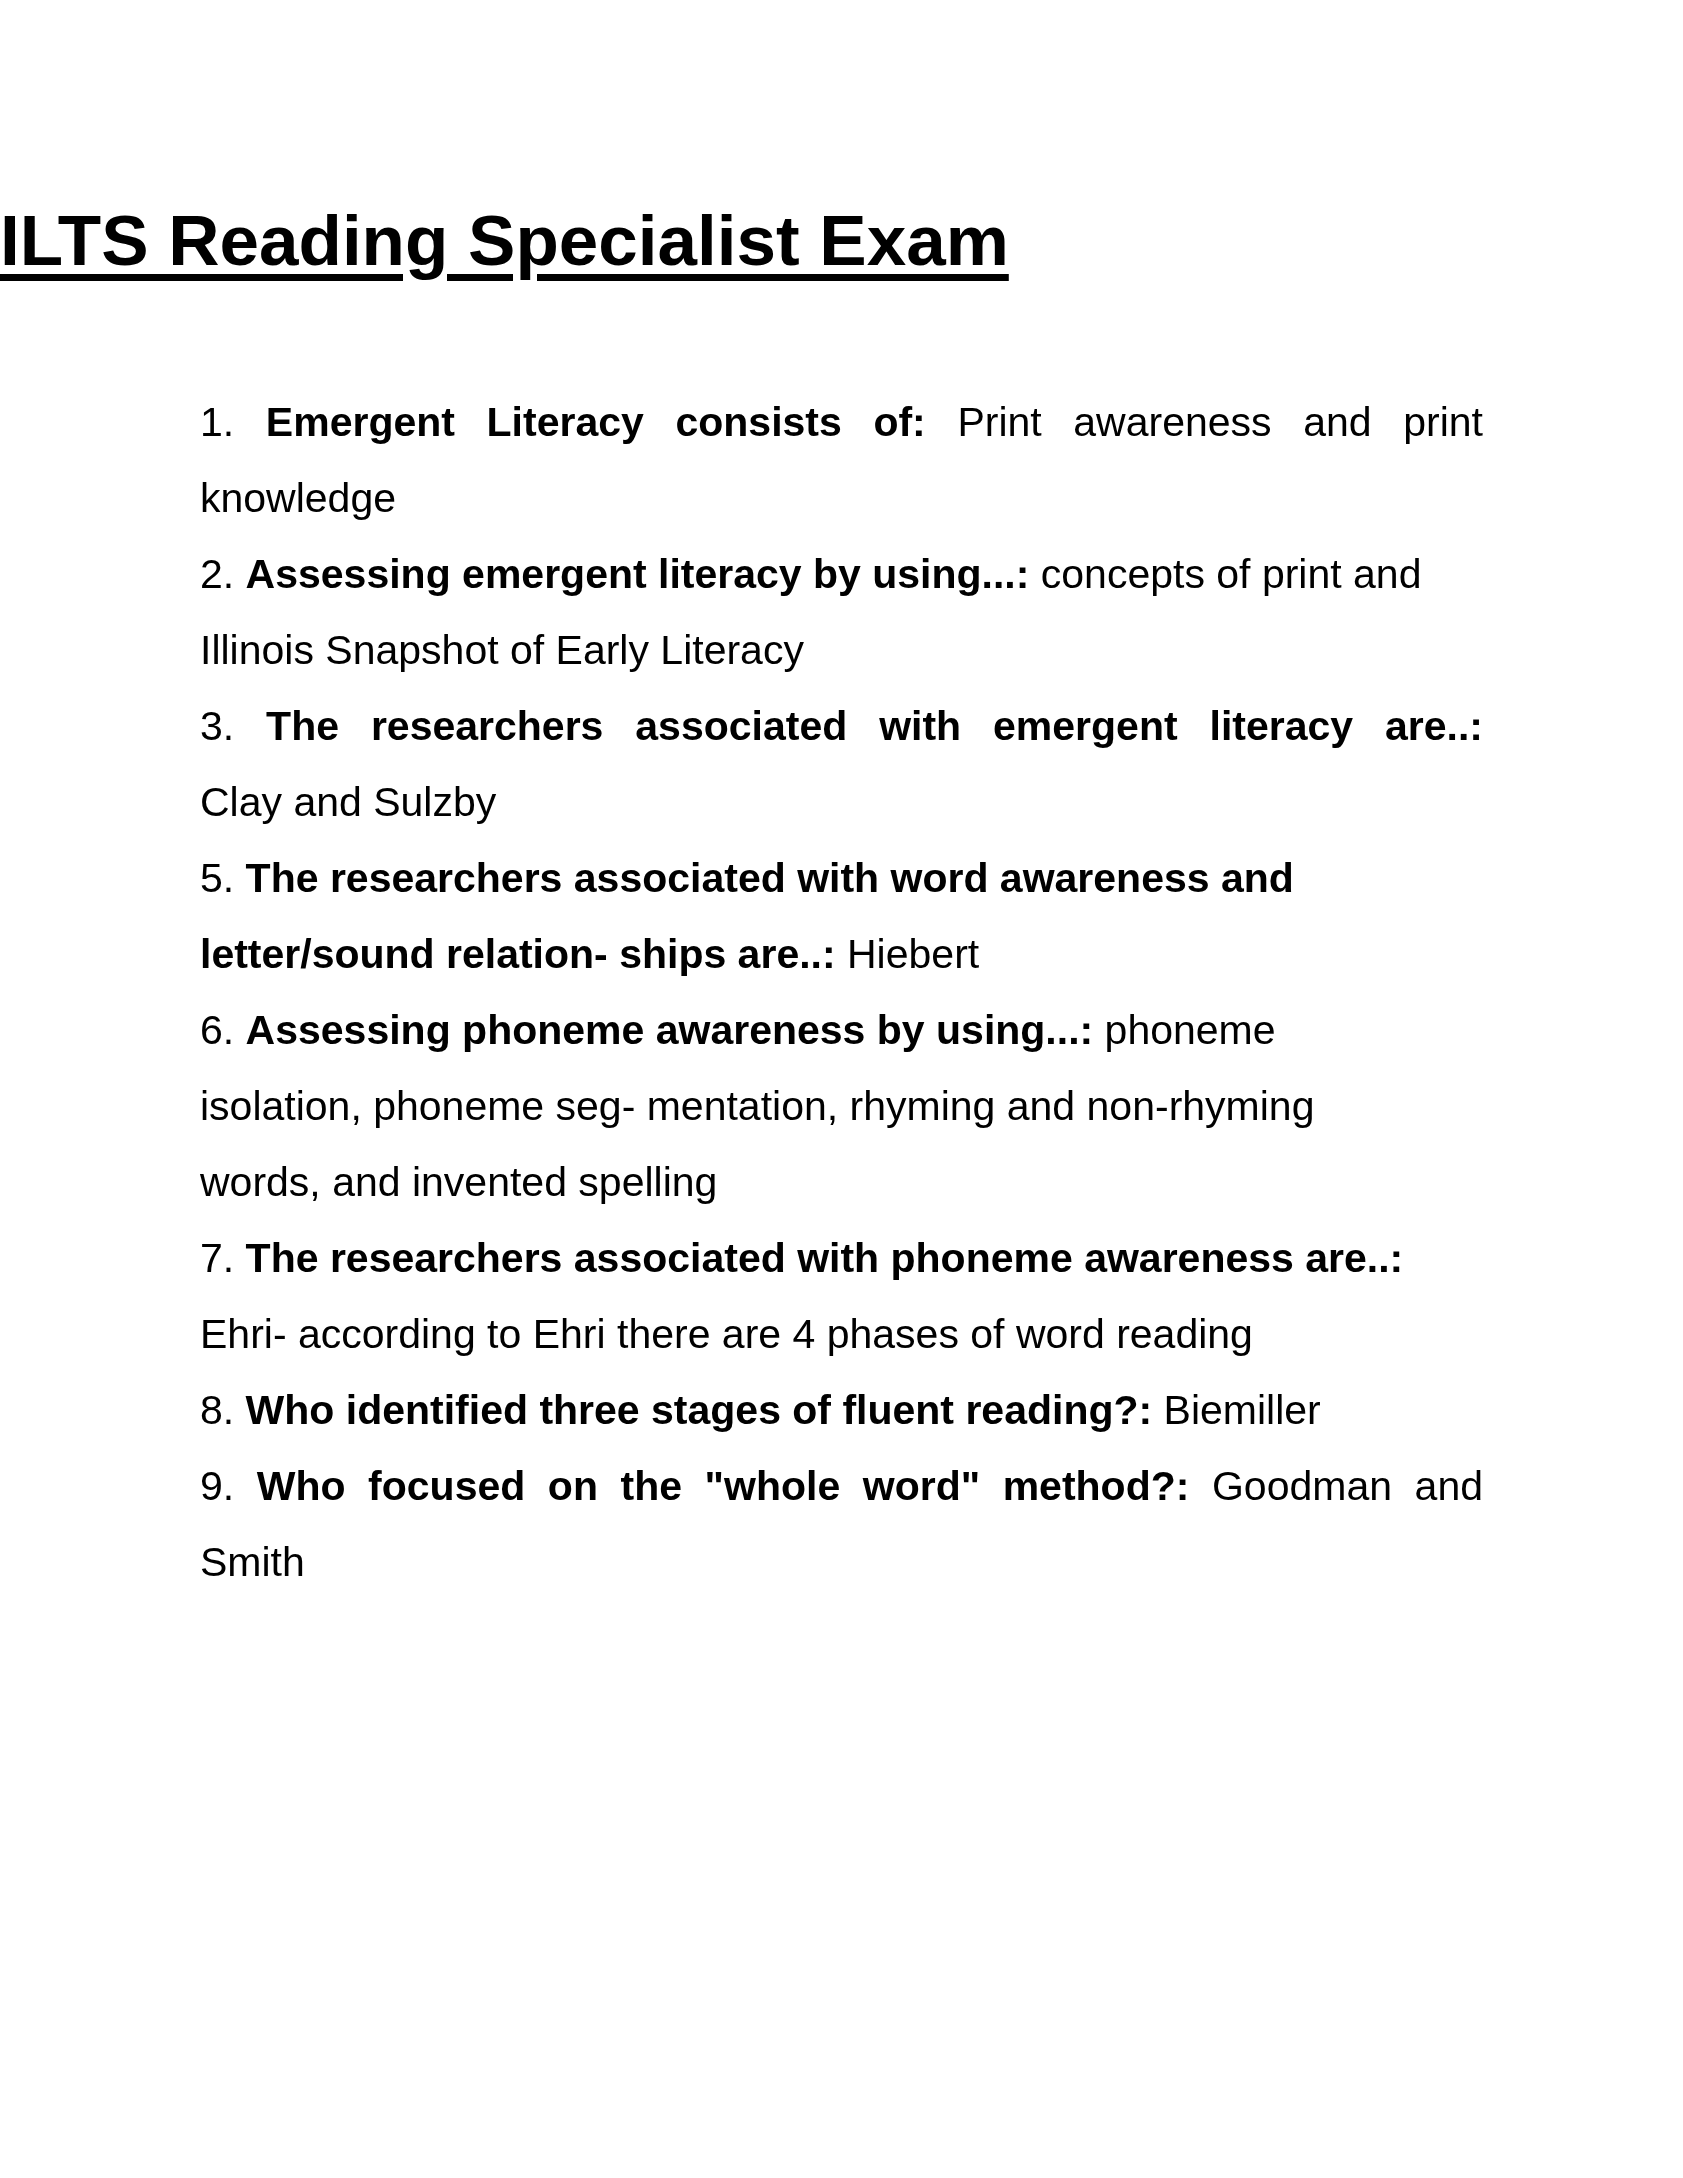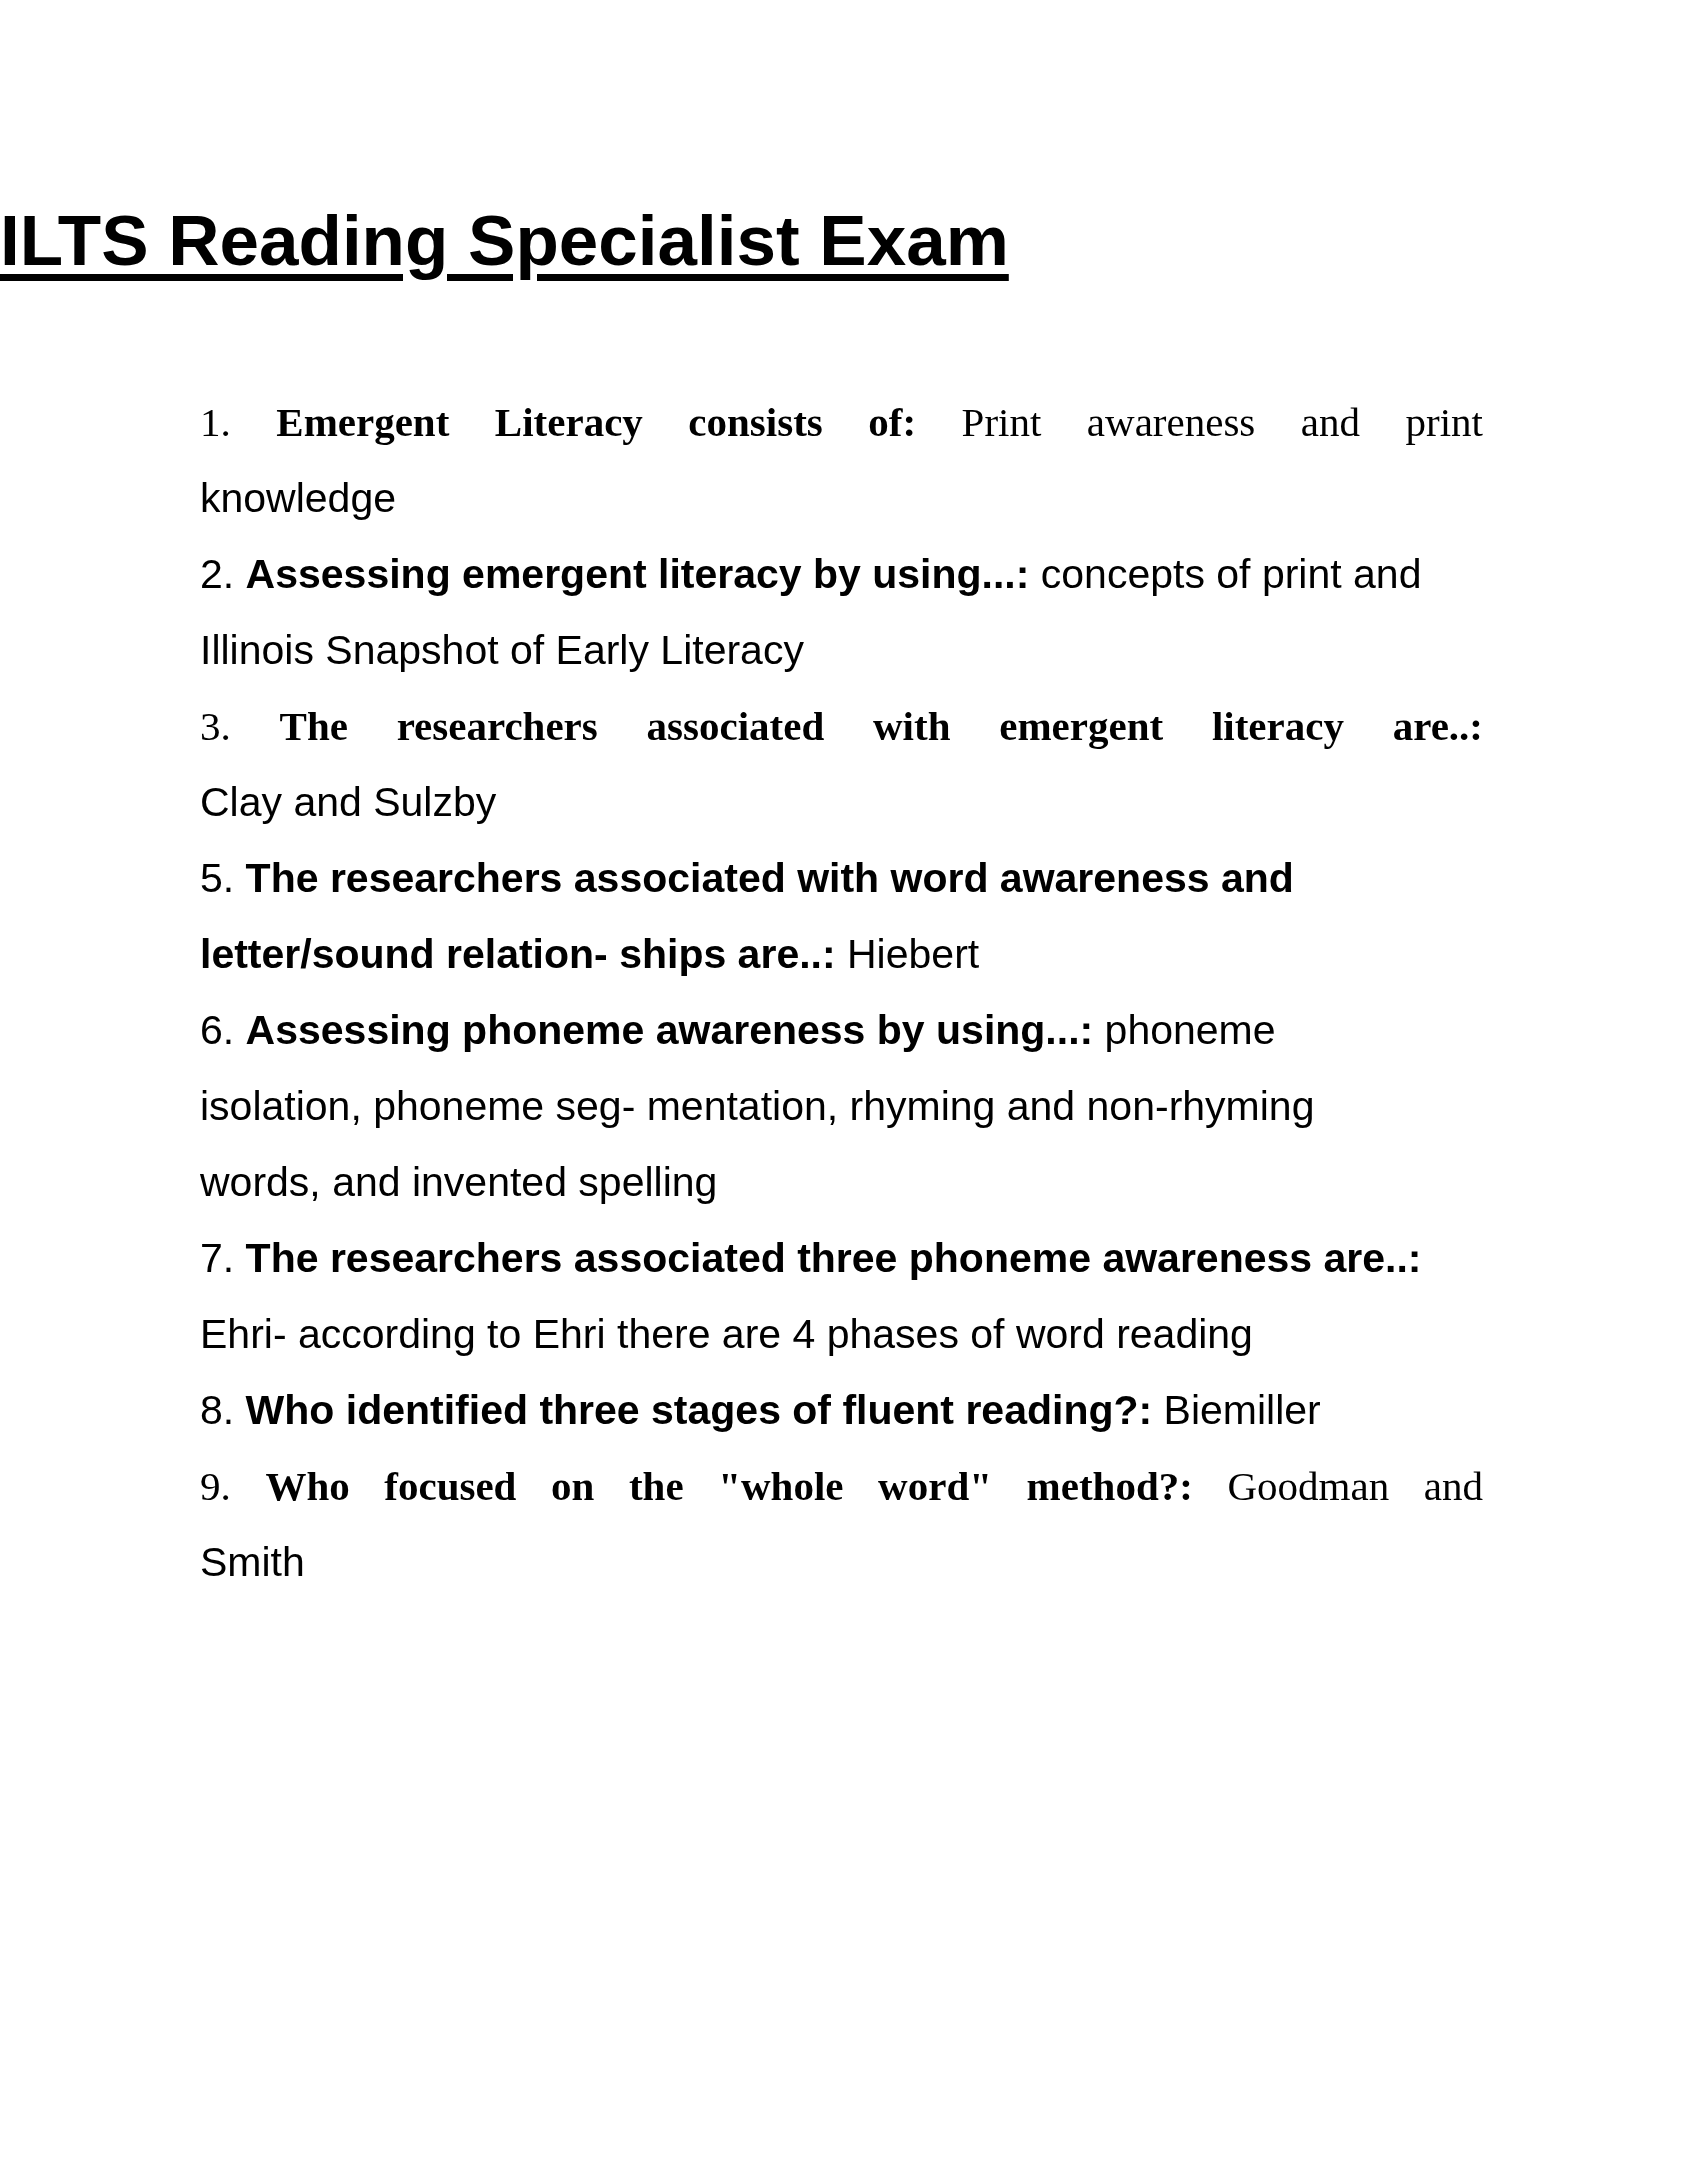--- a/index.html
+++ b/index.html
@@ -43,21 +43,20 @@
     font-size: 41px;
     line-height: 76px;
     height: 76px;
     white-space: nowrap;
     text-align: left;
   }
   .line.justify {
     text-align: justify;
     text-align-last: justify;
     white-space: normal;
-    font-family: Liberation Serif, serif;
   }
   .q { font-weight: bold; }
   .a { font-weight: normal; text-align: center; }
   .num { font-weight: normal; }
 </style>
 </head>
 <body>
 
 <h1 class="page-title">ILTS Reading Specialist Exam</h1>
 
@@ -77,21 +76,21 @@
     <li>
       <span class="line"><span class="num">5. </span><span class="q">The researchers associated with word awareness and</span></span>
       <span class="line"><span class="q">letter/sound relation- ships are..: </span><span class="a">Hiebert</span></span>
     </li>
     <li>
       <span class="line"><span class="num">6. </span><span class="q">Assessing phoneme awareness by using...: </span><span class="a">phoneme</span></span>
       <span class="line"><span class="a">isolation, phoneme seg- mentation, rhyming and non-rhyming</span></span>
       <span class="line"><span class="a">words, and invented spelling</span></span>
     </li>
     <li>
-      <span class="line"><span class="num">7. </span><span class="q">The researchers associated three phoneme awareness are..:</span></span>
+      <span class="line"><span class="num">7. </span><span class="q">The researchers associated with phoneme awareness are..:</span></span>
       <span class="line"><span class="a">Ehri- according to Ehri there are 4 phases of word reading</span></span>
     </li>
     <li>
       <span class="line"><span class="num">8. </span><span class="q">Who identified three stages of fluent reading?: </span><span class="a">Biemiller</span></span>
     </li>
     <li>
       <span class="line justify"><span class="num">9. </span><span class="q">Who focused on the "whole word" method?: </span><span class="a">Goodman and</span></span>
       <span class="line"><span class="a">Smith</span></span>
     </li>
   </ol>

